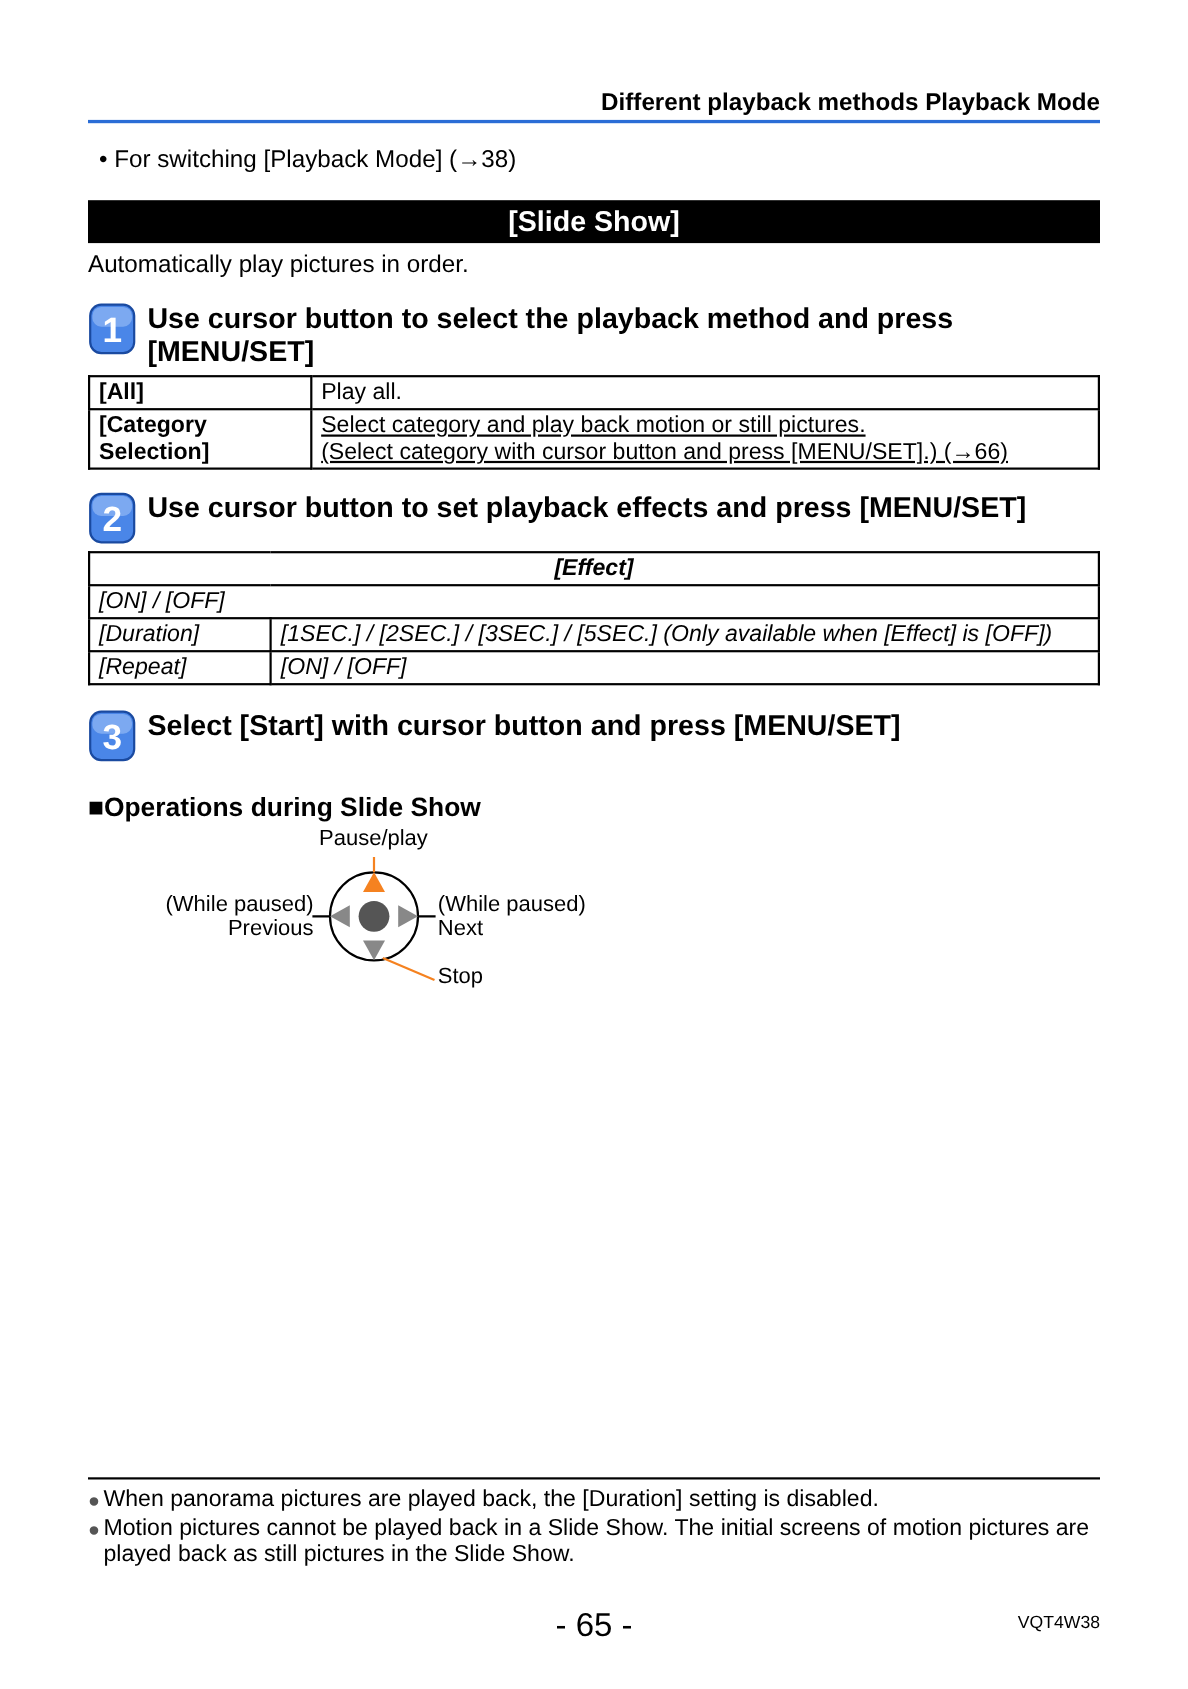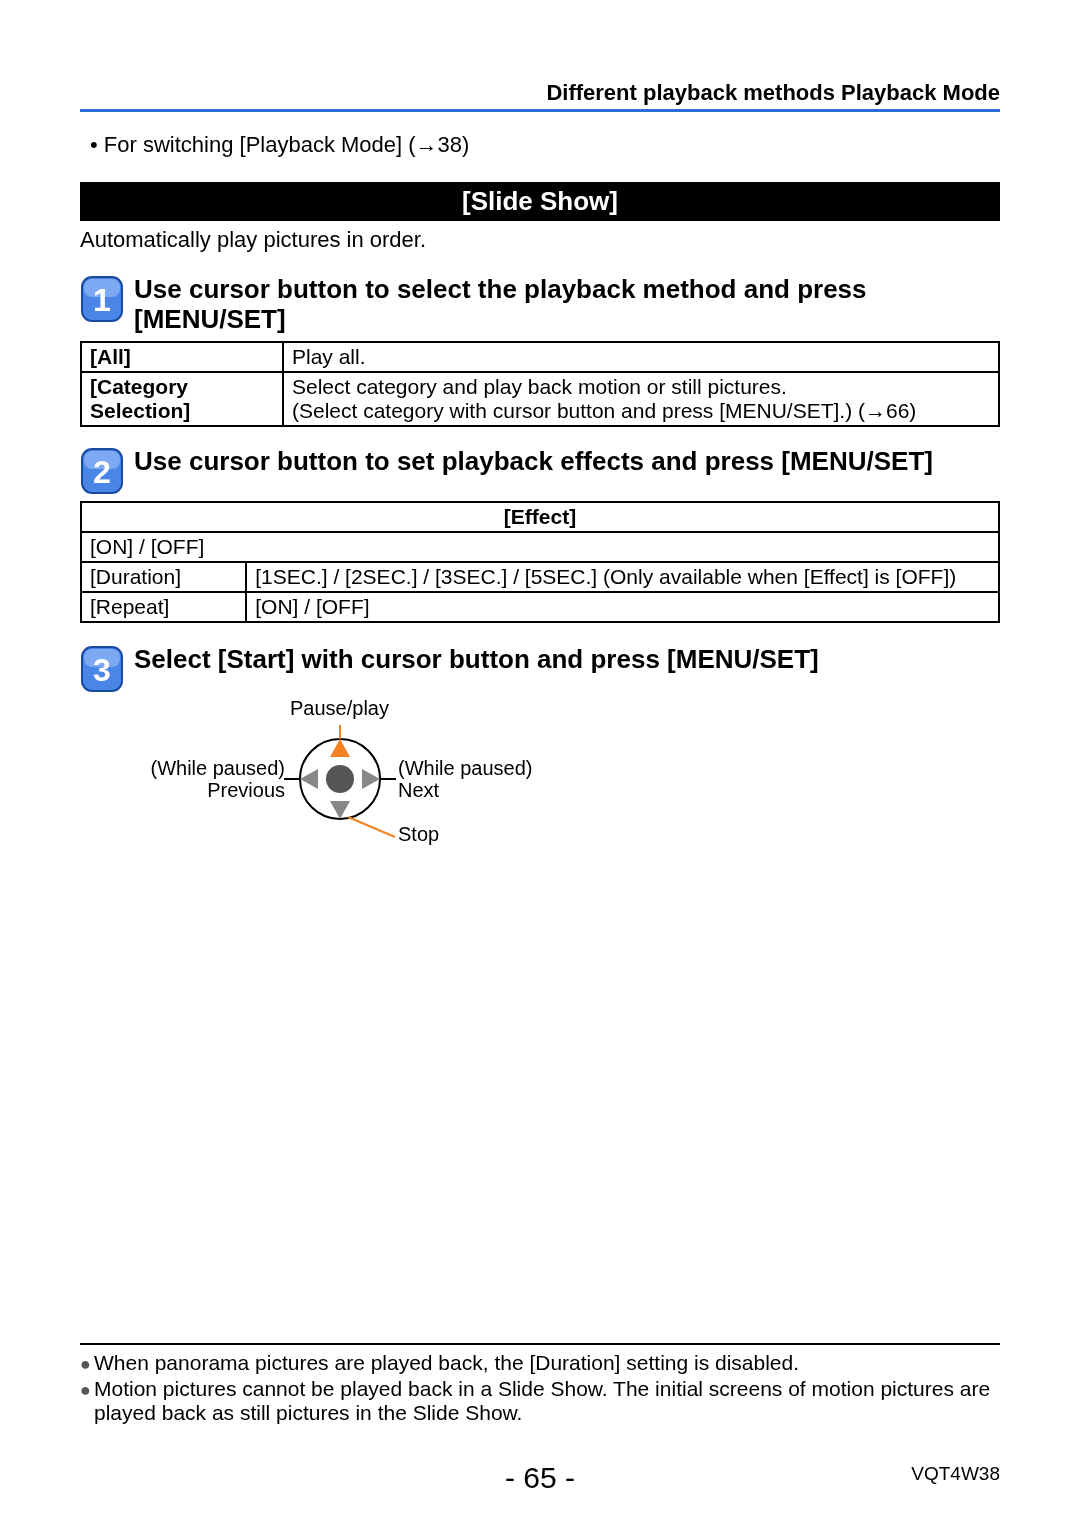--- a/index.html
+++ b/index.html
@@ -70,20 +70,21 @@
     border: 2px solid #000;
     padding: 2px 8px;
     text-align: left;
     vertical-align: top;
   }
   table.tbl th.b { font-weight: bold; }
   table.tbl td.center, table.tbl th.center { text-align: center; }
   .effects-tbl {
     width: 89%;
     margin-left: 54px;
+    font-style: italic;
   }
   .ops-heading {
     font-weight: bold;
     font-size: 24px;
     margin: 28px 0 4px 0;
   }
   .diagram {
     position: relative;
     width: 520px;
     height: 150px;
@@ -112,21 +113,21 @@
     position: absolute;
     left: 0; right: 0;
     bottom: 40px;
     text-align: center;
     font-size: 30px;
   }
   .footer-code {
     position: absolute;
     right: 80px;
     bottom: 50px;
-    font-size: 19px;
+    font-size: 16px;
     text-align: center;
   }
 </style>
 </head>
 <body>
 
 <div class="page">
 
   <div class="header-bar">Different playback methods  Playback Mode</div>
 
@@ -147,21 +148,21 @@
   </div>
 
   <table class="tbl">
     <tbody>
         <tr>
       <th class="b" style="width:22%;">[All]</th>
       <td>Play all.</td>
     </tr>
     <tr>
       <th class="b">[Category Selection]</th>
-      <td style="white-space:pre-line;">Select category and play back motion or still pictures.
+      <td style="white-space:pre-line;text-decoration:underline;">Select category and play back motion or still pictures.
 (Select category with cursor button and press [MENU/SET].) (→66)</td>
     </tr>
   </tbody>
     </table>
 
   <div class="step">
     <span class="step-badge">
       <svg width="44" height="50" viewBox="0 0 44 50">
         <rect x="2" y="4" width="40" height="44" rx="10" fill="#4a86e8" stroke="#1a4aa0" stroke-width="2"></rect>
         <rect x="4" y="6" width="36" height="18" rx="8" fill="#9ec1f7" opacity="0.6"></rect>
@@ -194,20 +195,21 @@
     <span class="step-badge">
       <svg width="44" height="50" viewBox="0 0 44 50">
         <rect x="2" y="4" width="40" height="44" rx="10" fill="#4a86e8" stroke="#1a4aa0" stroke-width="2"></rect>
         <rect x="4" y="6" width="36" height="18" rx="8" fill="#9ec1f7" opacity="0.6"></rect>
         <text x="22" y="38" text-anchor="middle" font-family="Arial" font-size="32" font-weight="bold" fill="#fff">3</text>
       </svg>
     </span>
     <div class="step-title">Select [Start] with cursor button and press [MENU/SET]</div>
   </div>
 
+  <div class="ops-heading">■Operations during Slide Show</div>
 
   <div class="diagram">
     <svg width="520" height="150" viewBox="0 0 520 150">
       <g transform="translate(220,80)">
         <circle cx="0" cy="0" r="40" fill="none" stroke="#000" stroke-width="2"></circle>
         <circle cx="0" cy="0" r="14" fill="#555"></circle>
 
         <polygon points="0,-40 -10,-22 10,-22" fill="#f58220"></polygon>
         <polygon points="0,40 -10,22 10,22" fill="#888"></polygon>
         <polygon points="-40,0 -22,-10 -22,10" fill="#888"></polygon>

